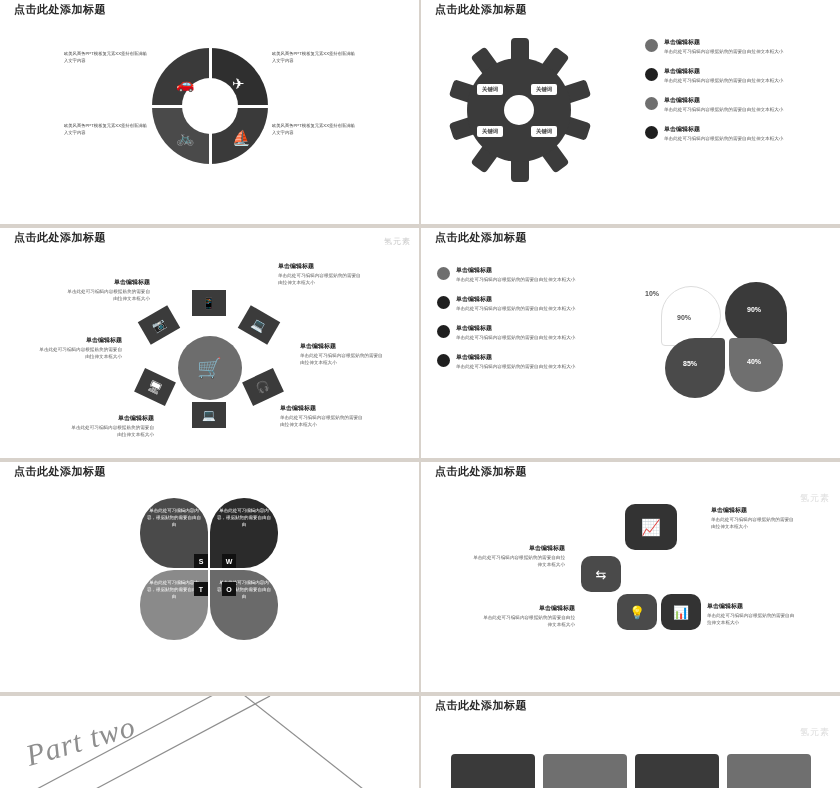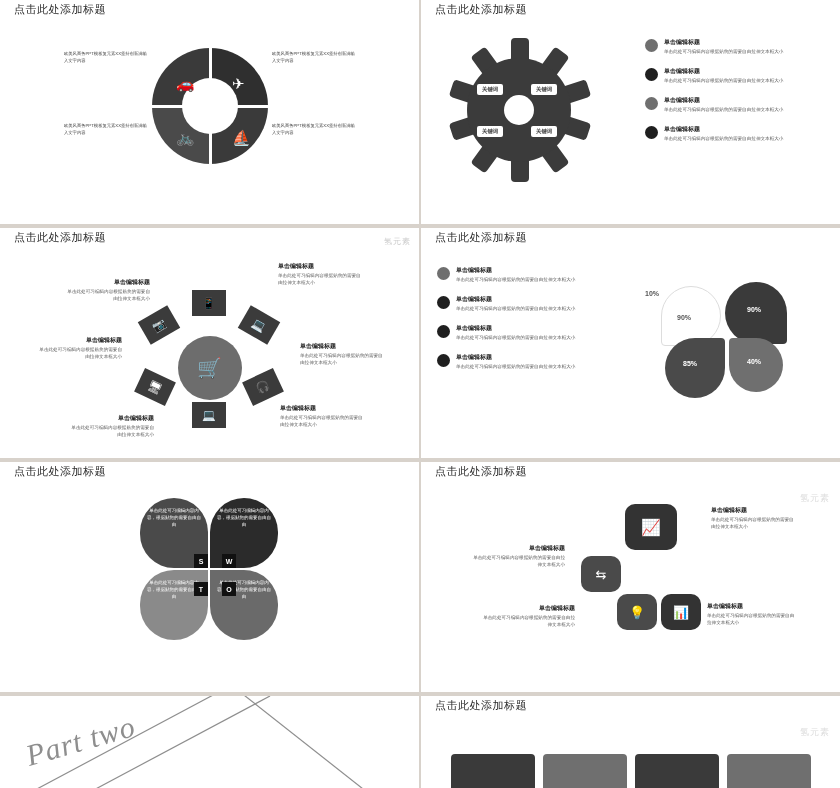--- a/index.html
+++ b/index.html
@@ -19,21 +19,21 @@
   }
   .slide{
     background:#ffffff;
     position:relative;
     overflow:hidden;
   }
   .slide-title{
     position:absolute;
     left:14px;top:2px;
     font-size:11px;
-    font-weight:normal;
+    font-weight:bold;
     color:#2b2b2b;
     letter-spacing:.5px;
     text-align:center;
   }
   .wm{
     position:absolute;right:8px;top:8px;
     font-size:8px;color:#ccc;letter-spacing:1px;
   }
   .wm2{
     position:absolute;right:10px;top:30px;

